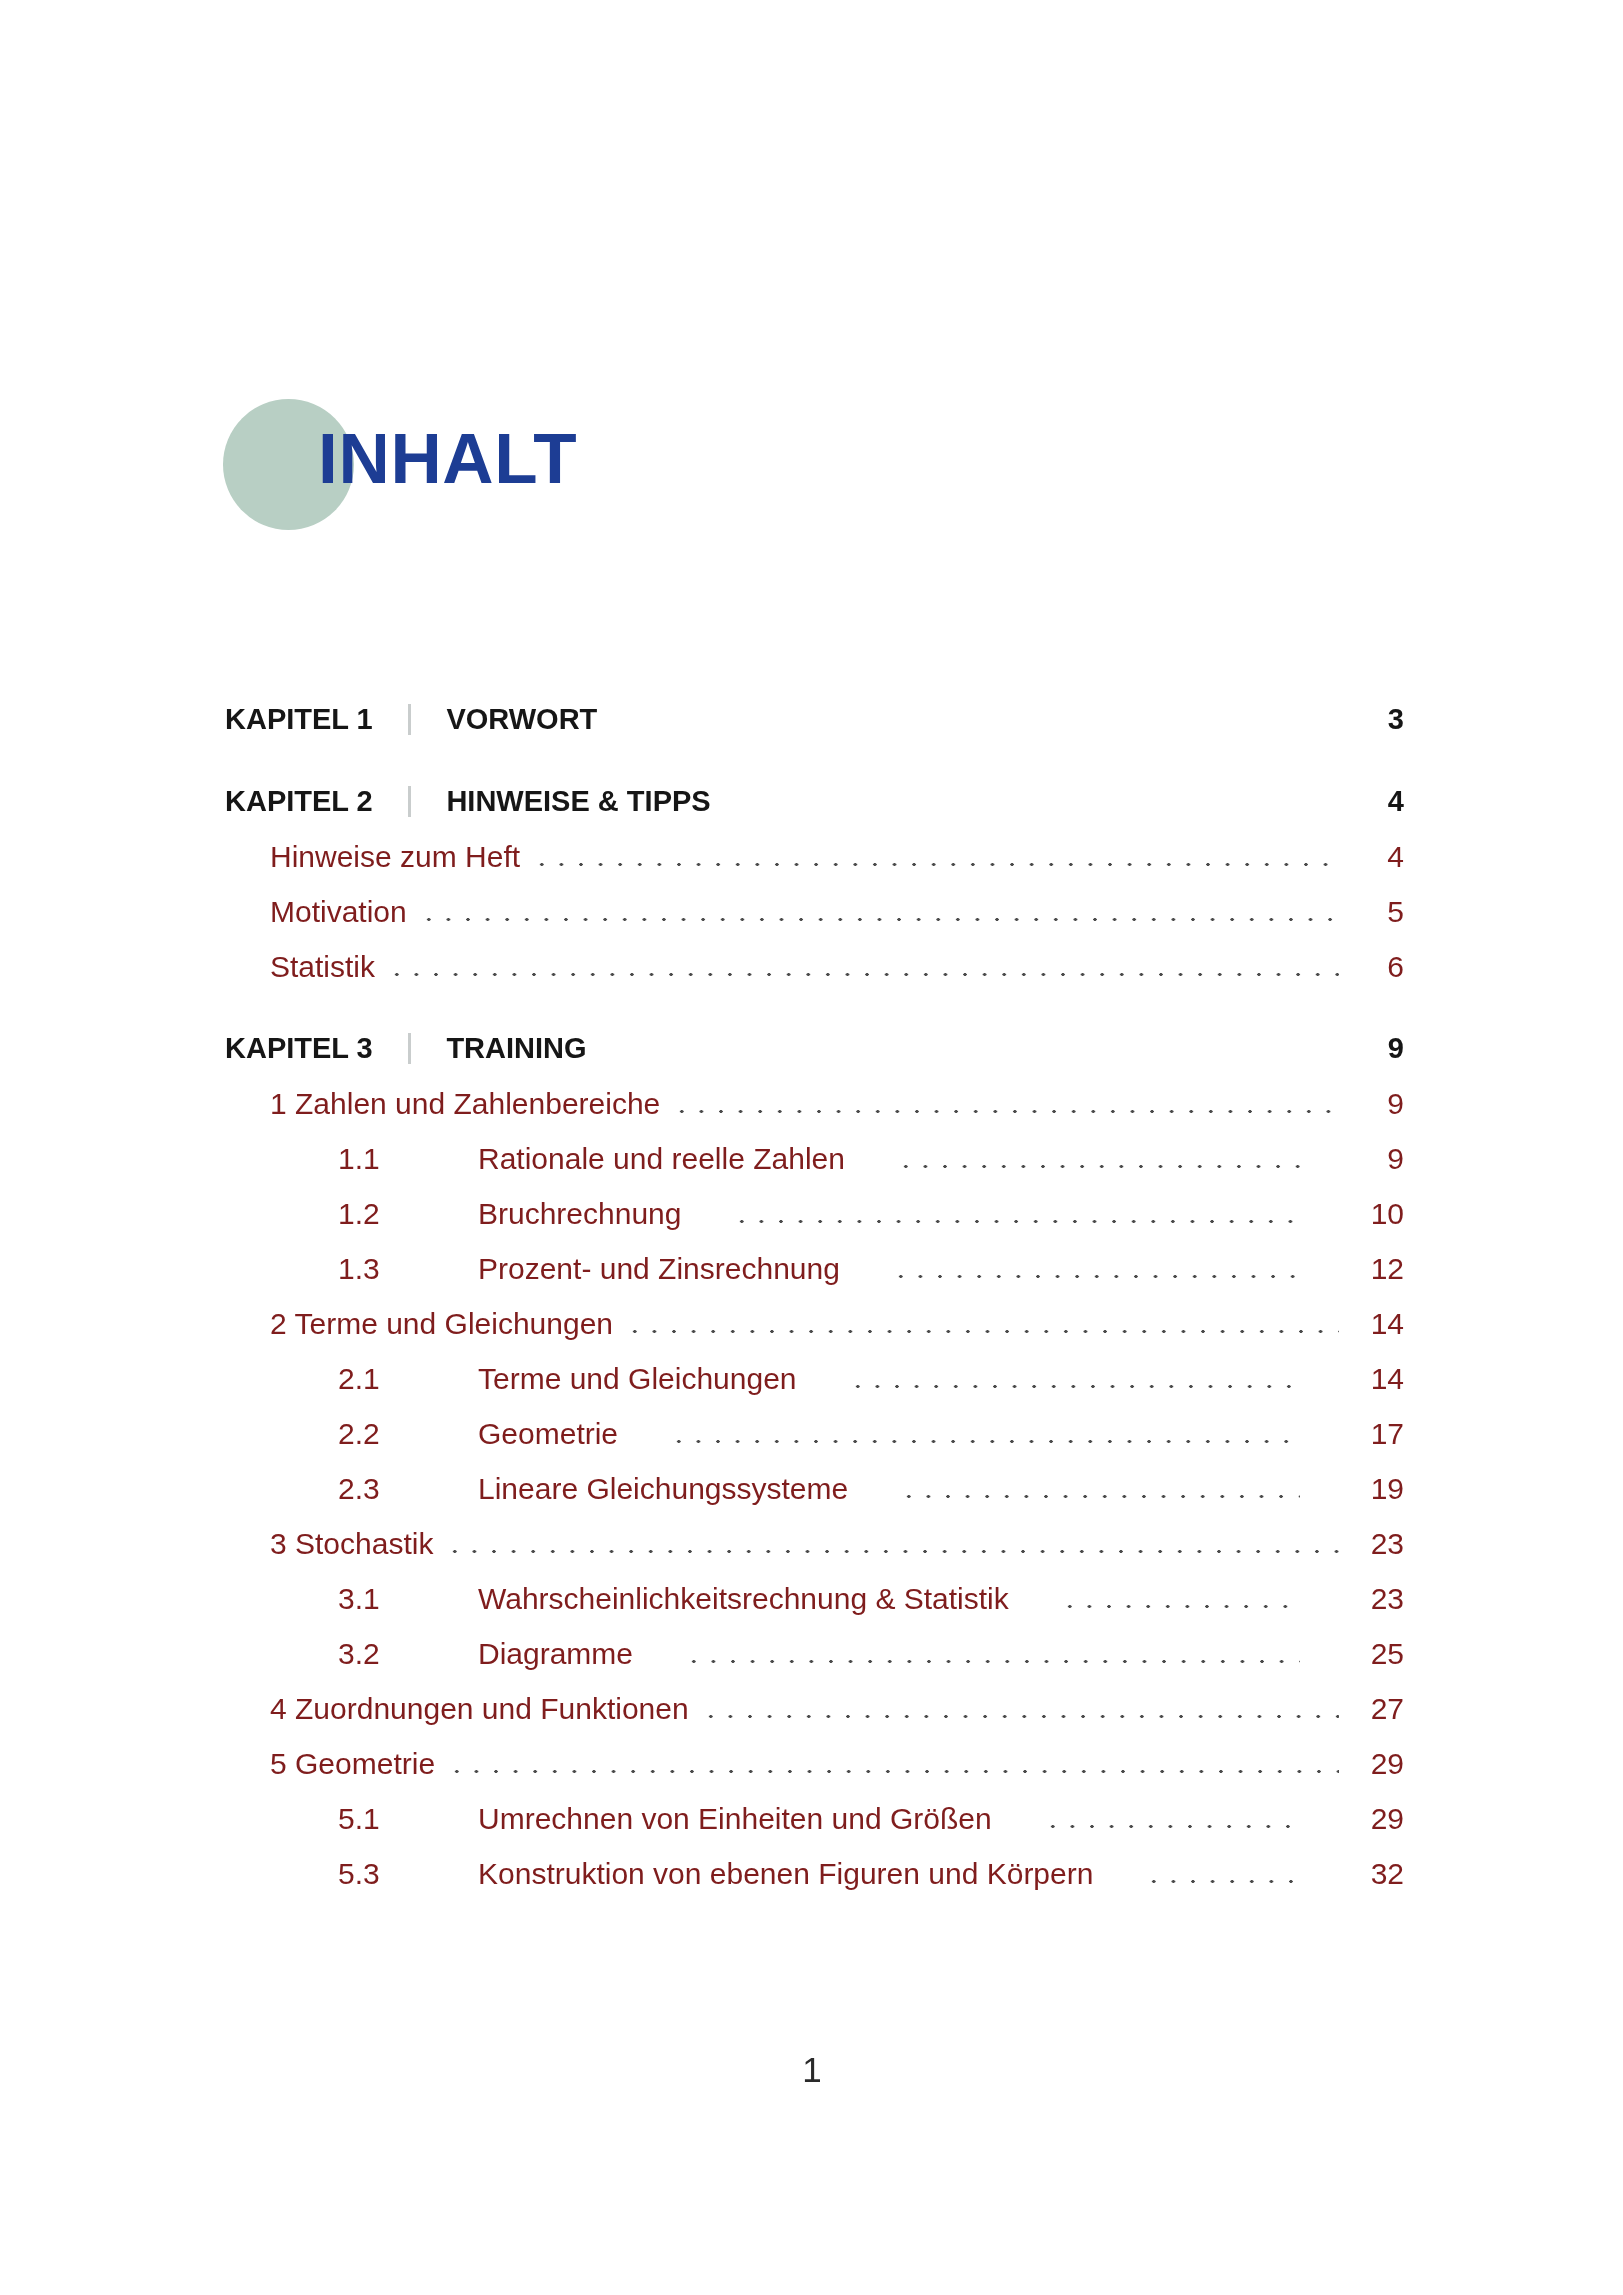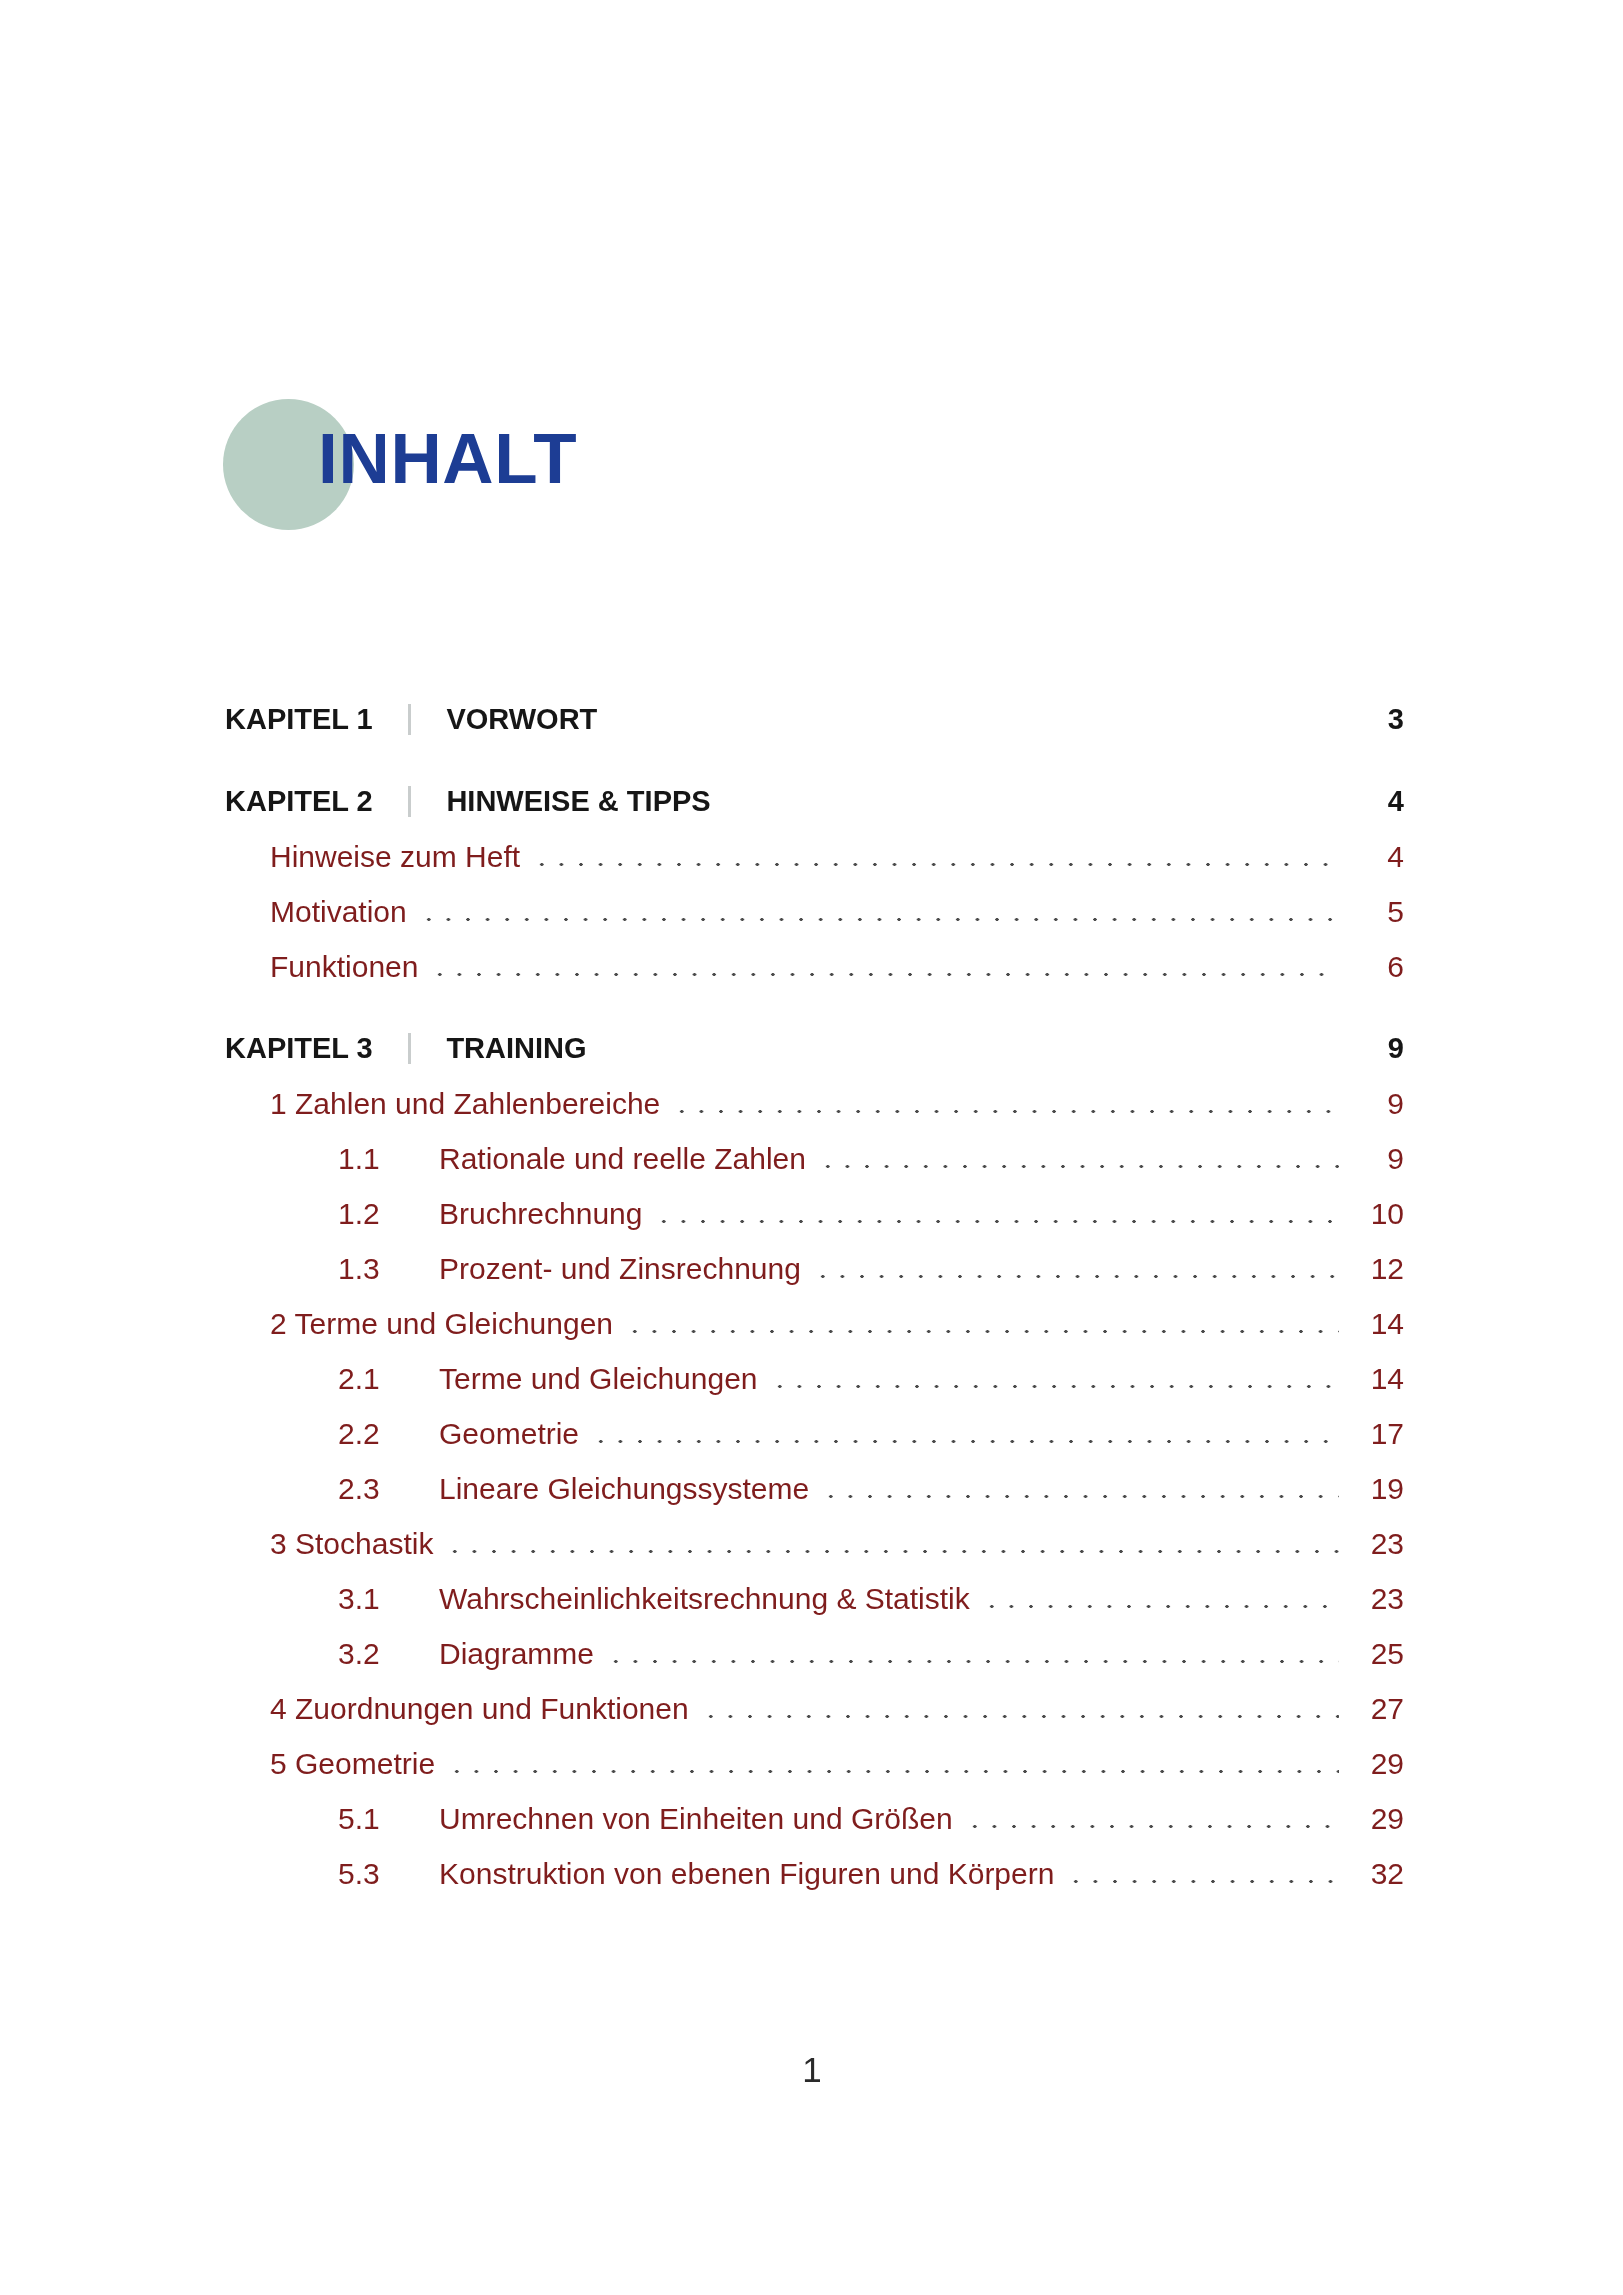--- a/index.html
+++ b/index.html
@@ -60,21 +60,21 @@
 
   .ch-sep {
     width: 2.7px;
     height: 31px;
     background: #c9cdcd;
     margin: 0 13.5px;
   }
   .spacer { flex: 1; }
 
   .row.entry.l1 { padding-left: 45px; }
-  .row.entry.l2 { padding-left: 113px; }
+  .row.entry.l2 { padding-left: 113px; gap: 39px; }
   .e-num { width: 101px; flex: none; }
 
   .leader {
     flex: 1;
     height: 30px;
     margin: 0 10.8px 0 12px;
     background-image: radial-gradient(circle, #4a4a4a 1.6px, rgba(0,0,0,0) 1.8px);
     background-size: 19.6px 6.8px;
     background-repeat: repeat-x;
     background-position: left bottom 4px;
@@ -126,21 +126,21 @@
         <span class="e-title">Hinweise zum Heft</span>
         <span class="leader"></span>
         <span class="page-num">4</span>
       </div>
       <div class="row entry l1">
         <span class="e-title">Motivation</span>
         <span class="leader"></span>
         <span class="page-num">5</span>
       </div>
       <div class="row entry l1">
-        <span class="e-title">Funktionen</span>
+        <span class="e-title">Statistik</span>
         <span class="leader"></span>
         <span class="page-num">6</span>
       </div>
       <div class="row chapter">
         <span class="ch-label">KAPITEL 3</span>
         <span class="ch-sep"></span>
         <span class="ch-title">TRAINING</span>
         <span class="spacer"></span>
         <span class="page-num">9</span>
       </div>

